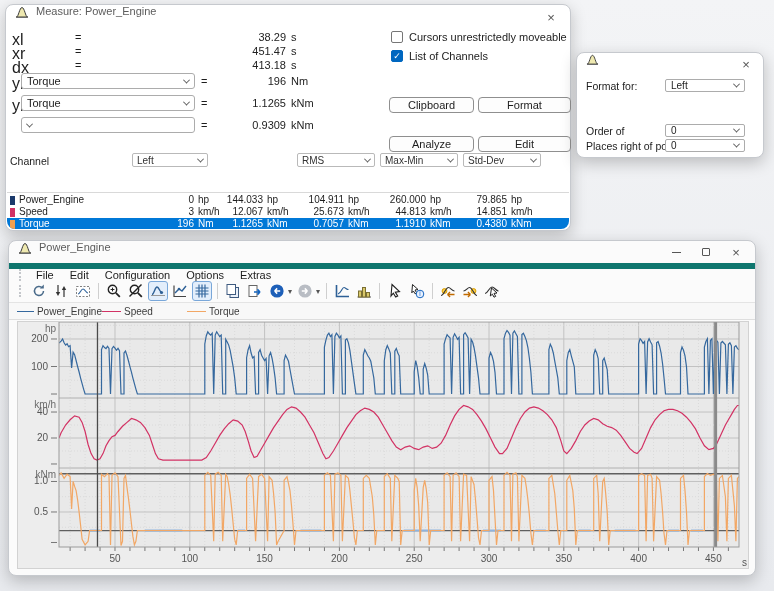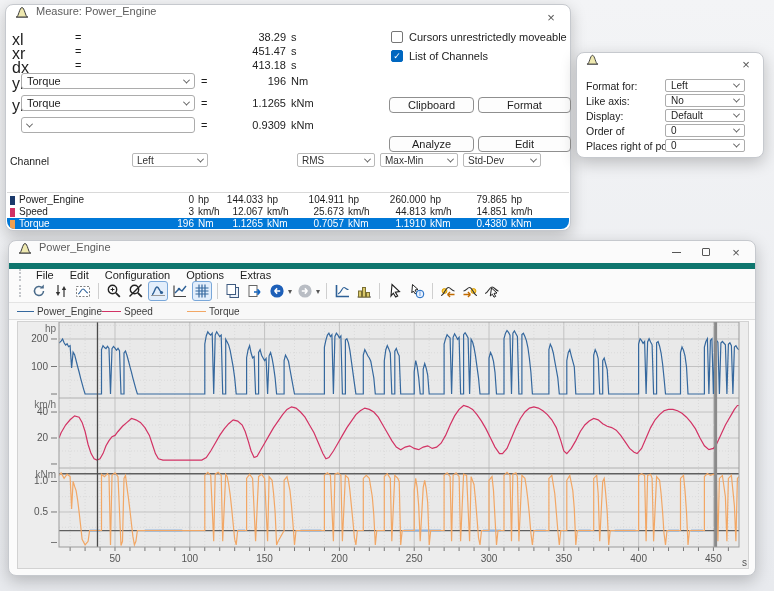--- a/index.html
+++ b/index.html
@@ -215,34 +215,20 @@
       <path d="M1 12h12" stroke="#444" stroke-width="1" fill="none"></path>
       <path d="M1.5 12C3.5 12 4.5 2.5 7 2.5S10.5 12 12.5 12Z" fill="#efe9b0" stroke="#3a3a3a" stroke-width="1"></path>
     </svg>
     <div class="cap-btn cap-close" style="right:4px; top:1px;">×</div>
   </div>
   <div id="format-fields" style="position:absolute; left:0; top:26px; right:0; bottom:0;">
       <div class="frow" style="top: 0px;">
         <div class="flabel">Format for:</div>
         <div class="combo">
           <div class="ctext">Left</div>
-          <i class="chev"></i>
-        </div>
-      </div>
-      <div class="frow" style="top: 15px;">
-        <div class="flabel">Like axis:</div>
-        <div class="combo">
-          <div class="ctext">No</div>
-          <i class="chev"></i>
-        </div>
-      </div>
-      <div class="frow" style="top: 30px;">
-        <div class="flabel">Display:</div>
-        <div class="combo">
-          <div class="ctext">Default</div>
           <i class="chev"></i>
         </div>
       </div>
       <div class="frow" style="top: 45px;">
         <div class="flabel">Order of</div>
         <div class="combo">
           <div class="ctext">0</div>
           <i class="chev"></i>
         </div>
       </div>

